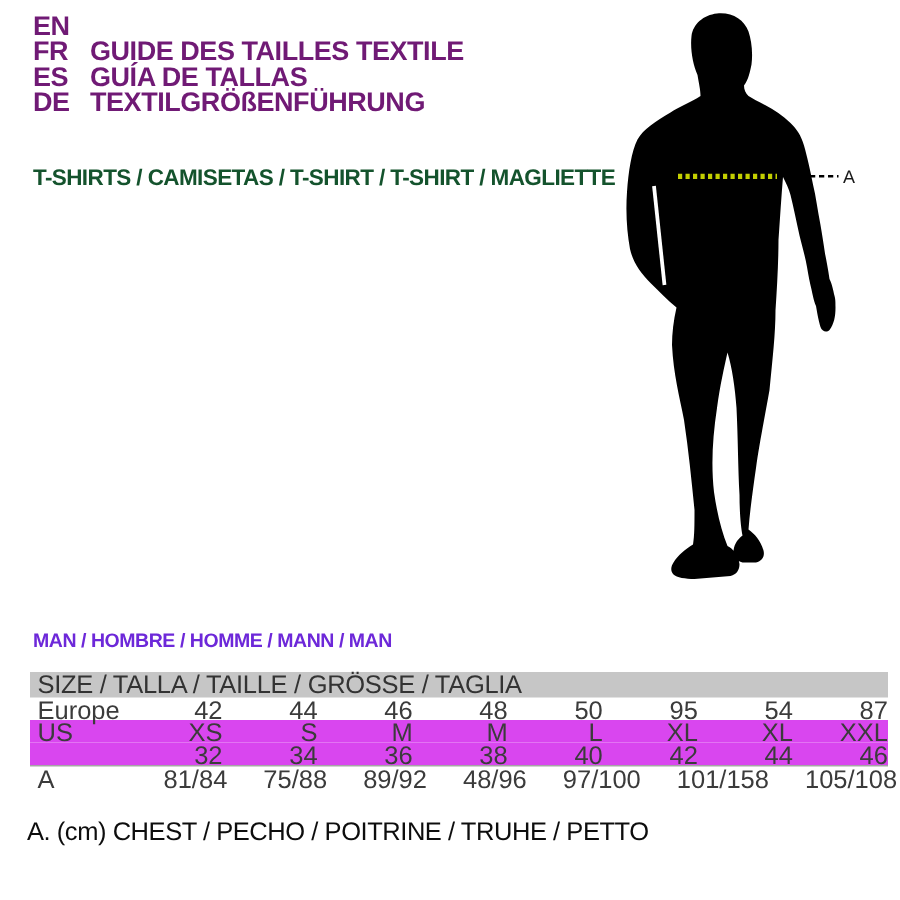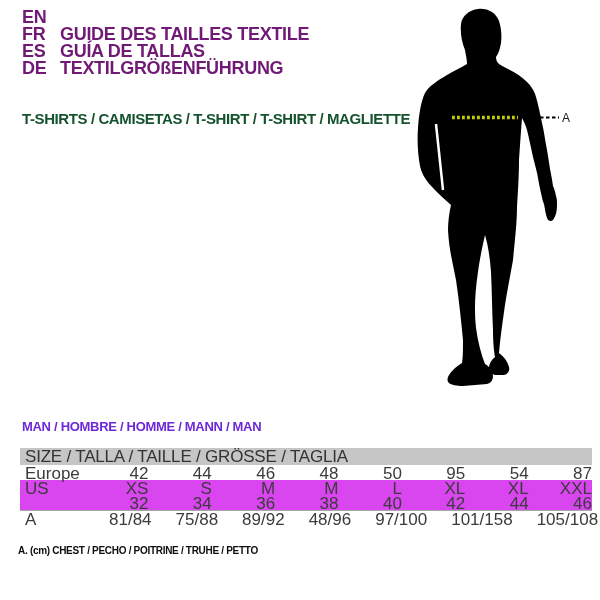--- a/index.html
+++ b/index.html
@@ -30,21 +30,21 @@
   
   .size-table { position:absolute; left:20px; top:448px; width:572px; font-size:17px; color:#3b3b3b; }
   .thead { height:17px; line-height:17px; background:#c6c6c6; padding-left:5px; color:#333; letter-spacing:-0.2px; }
   .trow { display:grid; grid-template-columns:65px repeat(8, 1fr); height:15px; line-height:17px;gap:24px; }
   .trow.stripe { background:#d946ef; }
   .trow.a-row { border-top:1px solid #a5a5a5; }
   .tlabel { padding-left:5px; text-align:left; }
   .tcell { text-align:right; }
 
   
-  .footnote { position:absolute; left:18px; top:545px; font-weight:700; font-size:10px; letter-spacing:-0.3px; color:#0d0d0d; white-space:nowrap; }
+  .footnote { position:absolute; left:18px; top:545px; font-weight:400; font-size:17px; letter-spacing:-0.3px; color:#0d0d0d; white-space:nowrap; }
 </style>
 </head>
 <body>
 
 <div class="langs">
   <div class="lang-row">
     <span class="lang-code">EN</span>
   </div>
   <div class="lang-row">
     <span class="lang-code">FR</span>

